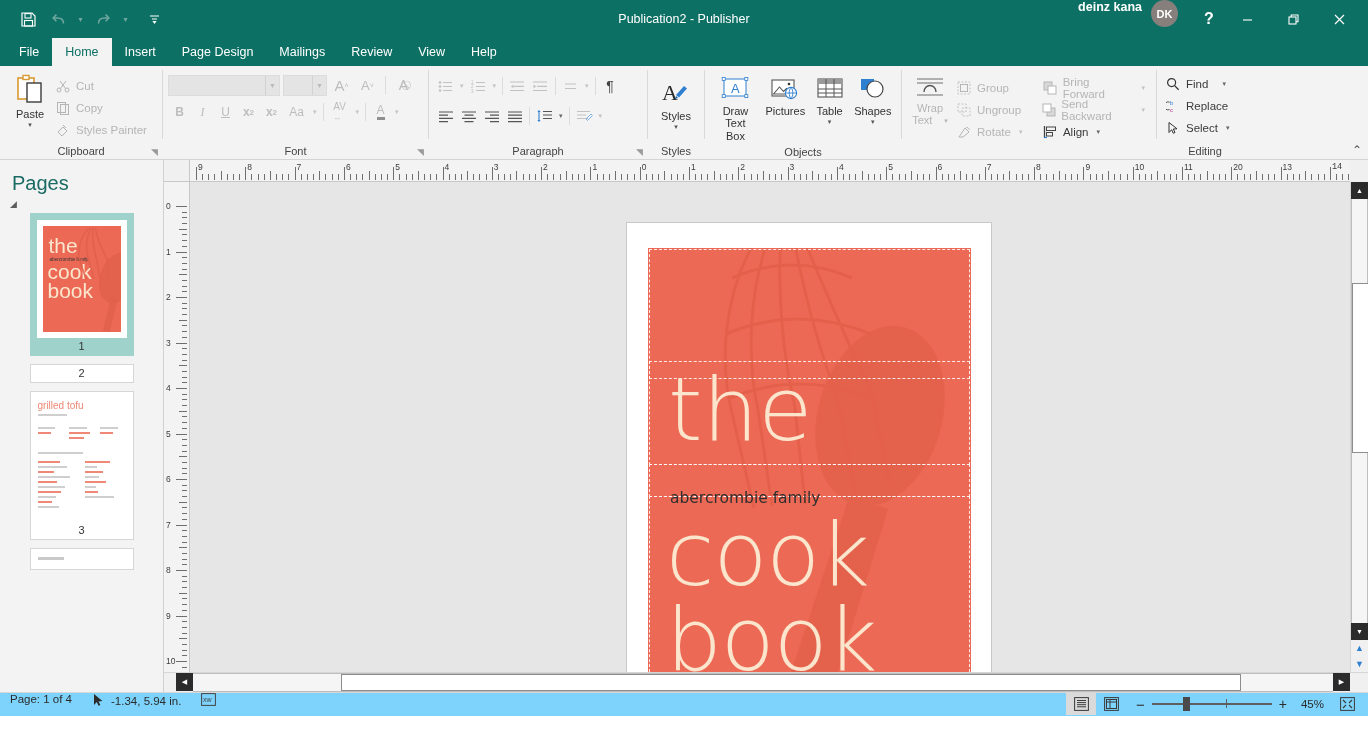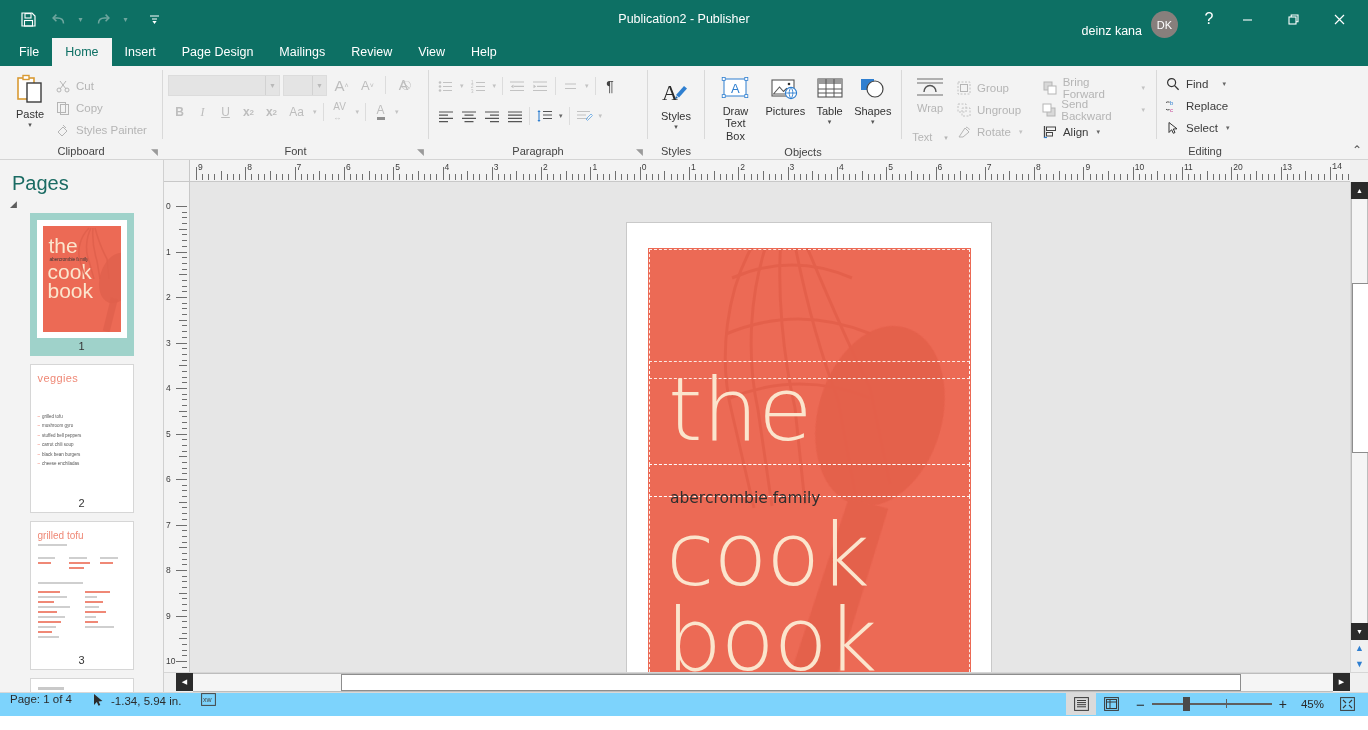--- a/index.html
+++ b/index.html
@@ -21,21 +21,21 @@
     width: 28px; height: 26px; display: flex; align-items: center; justify-content: center;
     color: #ffffff;
   }
   .qat-btn.dis { color: #6fa69e; }
   .qat-caret { width: 13px; height: 26px; display:flex; align-items:center; justify-content:center; font-size:8px; }
   .qat-caret.dis { color: #6fa69e; }
   .title-center {
     position: absolute; left: 0; right: 0; text-align: center;
     font-size: 12.5px; color: #ffffff; pointer-events: none;
   }
-  .tb-right { margin-left: auto; display: flex; align-items: flex-end; padding-right: 6px; gap: 0px; }
+  .tb-right { margin-left: auto; display: flex; align-items: flex-start; padding-right: 6px; gap: 0px; font-weight: bold; }
   .acct-name { font-size: 12.5px; color: #ffffff; margin-right: 9px; }
   .avatar {
     width: 27px; height: 27px; border-radius: 50%;
     background: #877f7c; color: #ffffff; font-size: 11px;
     display: flex; align-items: center; justify-content: center; margin-right: 16px;
   }
   .tb-icon {
     width: 46px; height: 38px; display: flex; align-items: center; justify-content: center;
     color: #ffffff; font-size: 14px;
   }
@@ -508,21 +508,21 @@
   <div class="gsep"></div>
 
   <div class="rgroup" style="width:254px">
     <div class="rgroup-body" style="padding-top:4px">
       <div class="bigbtn" style="min-width:46px;color:#b5b5b5">
         <svg width="30" height="24" viewBox="0 0 30 24">
           <path d="M2 3h26M2 7h26M2 19h26" stroke="#9a9a9a" stroke-width="1.4"></path>
           <path d="M9 16c0-4 2.8-6.5 6-6.5s6 2.5 6 6.5" fill="none" stroke="#555" stroke-width="1.4"></path>
         </svg>
         <span class="lbl">Wrap</span>
-        <span class="lbl" style="margin-top:17px;display:flex;align-items:center;gap:12px">
+        <span class="lbl" style="margin-top:0;display:flex;align-items:center;gap:12px">
           <span>Text</span>
           <span style="font-size:7px">▾</span>
         </span>
       </div>
       <div style="display:flex;flex-direction:column;padding-top:4px;width:92px">
         <div class="smallrow dis">
           <span class="mini-ico">
             <svg width="14" height="14" viewBox="0 0 14 14">
                 <rect x="1" y="1" width="12" height="12" fill="none" stroke="#c2c2c2" stroke-dasharray="2 1.5"></rect>
                 <rect x="3.5" y="3.5" width="7" height="7" fill="none" stroke="#b5b5b5"></rect>
@@ -652,31 +652,20 @@
             <div class="t1">the</div>
             <div class="t2">abercrombie family</div>
             <div class="t3">cook</div>
             <div class="t3">book</div>
           </div>
         </div>
         <div class="thumb-num">1</div>
       </div>
 
       <div class="thumb">
-        <div class="thumb-inner veg-mini" style="height:130px">
-          <div class="h">veggies</div>
-          <ul>
-            <li>grilled tofu</li>
-            <li>mushroom gyro</li>
-            <li>stuffed bell peppers</li>
-            <li>carrot chili soup</li>
-            <li>black bean burgers</li>
-            <li>cheese enchiladas</li>
-          </ul>
-        </div>
         <div class="thumb-num">2</div>
       </div>
 
       <div class="thumb">
         <div class="thumb-inner tofu-mini" style="height:130px">
           <div class="h">grilled tofu</div>
           <div class="bar s"></div>
           <div class="tofu-cols" style="margin-top:8px">
             <div>
                 <div class="bar s" style="width:70%"></div>

